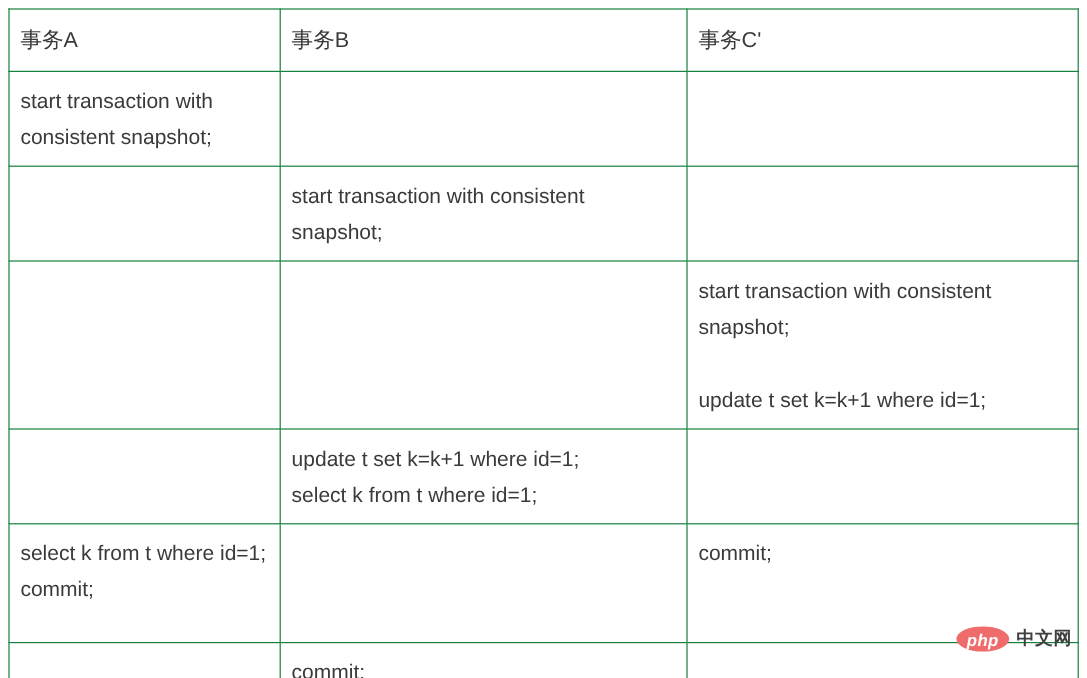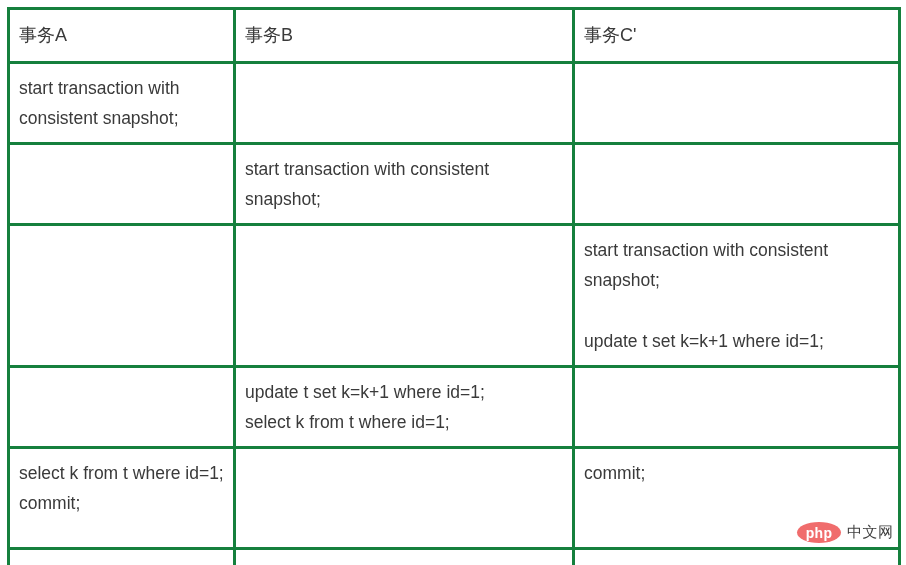--- a/index.html
+++ b/index.html
@@ -36,21 +36,21 @@
     width: 891px;
     background: #ffffff;
   }
 
   table.txn-table col.c-a { width: 226px; }
   table.txn-table col.c-b { width: 339px; }
   table.txn-table col.c-c { width: 326px; }
 
   table.txn-table th,
   table.txn-table td {
-    border: 3px solid #15803d;
+    border: 1px solid #15803d;
     vertical-align: top;
     text-align: left;
     padding: 9px 9px 9px 9px;
     font-weight: normal;
     font-size: 17.5px;
     line-height: 1.72;
     color: #3a3a3a;
     background: #ffffff;
   }
 
@@ -105,27 +105,28 @@
     display: inline-flex;
     align-items: center;
     justify-content: center;
     width: 44px;
     height: 21px;
     border-radius: 50%;
     background: #f06c6c;
     color: #ffffff;
     font-size: 14px;
     font-weight: bold;
+    font-style: italic;
     line-height: 1;
     letter-spacing: 0.3px;
   }
   .wm-php .cn {
     font-size: 15px;
     color: #3f3f3f;
-    font-weight: normal;
+    font-weight: bold;
     white-space: nowrap;
     letter-spacing: 0.5px;
   }
 </style>
 </head>
 <body>
 
 <div class="page">
 
   <div class="table-wrap">

